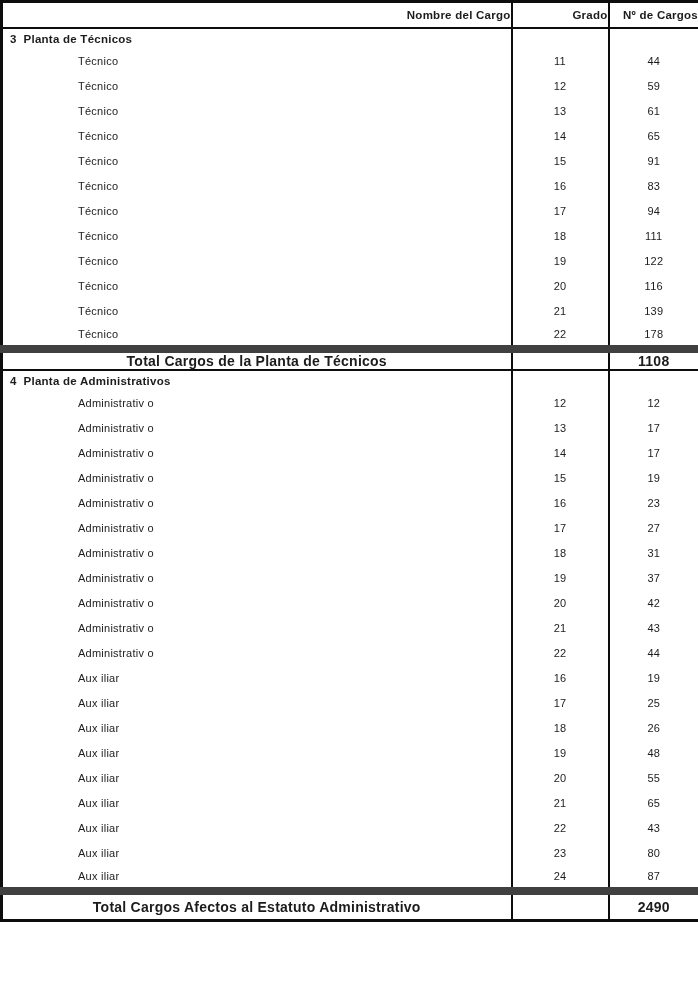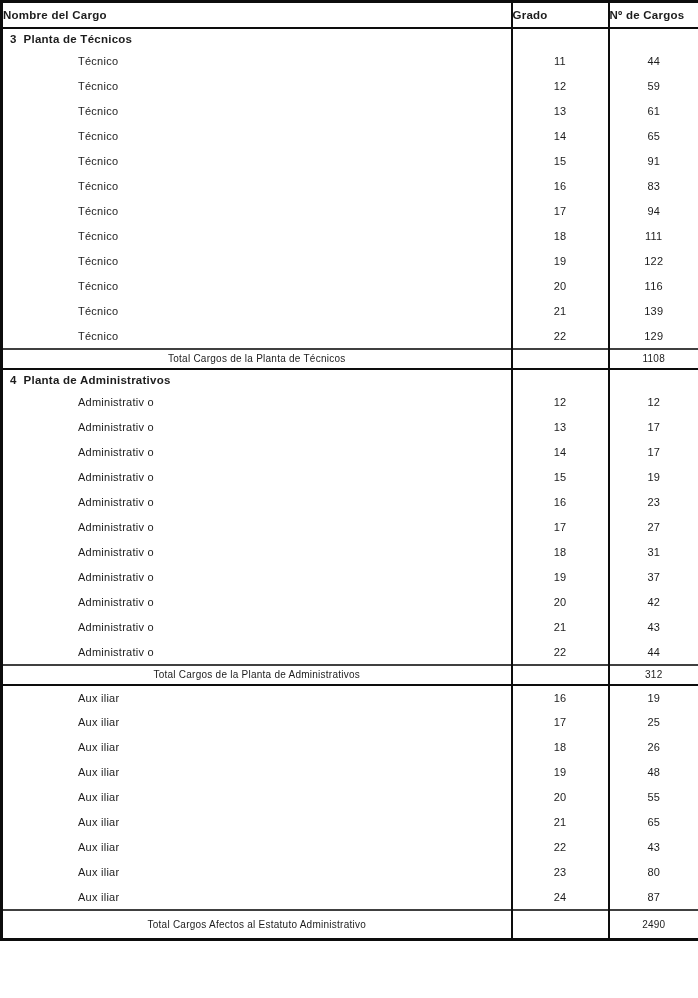--- a/index.html
+++ b/index.html
@@ -28,21 +28,21 @@
     border-right: 2px solid #0d0d0d;
     vertical-align: middle;
     overflow: hidden;
     letter-spacing: 0.25px;
   }
   thead th {
     height: 26px;
     border-bottom: 2px solid #0d0d0d;
     font-size: 11.5px;
     font-weight: bold;
-    text-align: left;
+    text-align: right;
   }
   tr.section-row td { height: 21px; }
   td.section-title {
     font-weight: bold;
     font-size: 11.5px;
     padding-left: 7px;
     white-space: pre;
     text-align: left;
     margin-top: 18px;
   }
@@ -52,24 +52,24 @@
     font-weight: normal;
   }
   td.name-cell {
     padding-left: 75px;
     text-align: left;
     white-space: pre;
   }
   td.grade-cell, td.count-cell { text-align: center; }
   tr.total-row td {
     height: 20px;
-    border-top: 2px solid #404040;
+    border-top: 8px solid #404040;
     border-bottom: 2px solid #0d0d0d;
-    font-size: 10px;
-    font-weight: normal;
+    font-size: 14px;
+    font-weight: bold;
   }
   td.total-label { text-align: center; }
   tr.grand-total-row td { height: 30px; }
 </style>
 </head>
 <body>
 
 <div class="page">
   <table class="cargo-table">
     <colgroup>
@@ -153,21 +153,21 @@
 
   <tr class="data-row">
     <td class="name-cell">Técnico</td>
     <td class="grade-cell">21</td>
     <td class="count-cell">139</td>
   </tr>
 
   <tr class="data-row">
     <td class="name-cell">Técnico</td>
     <td class="grade-cell">22</td>
-    <td class="count-cell">129</td>
+    <td class="count-cell">178</td>
   </tr>
 
   <tr class="total-row">
     <td class="total-label">Total Cargos de la Planta de Técnicos</td>
     <td class="grade-cell"></td>
     <td class="count-cell total-value">1108</td>
   </tr>
 
   <tr class="section-row">
     <td class="section-title">4  Planta de Administrativos</td>
@@ -234,25 +234,20 @@
     <td class="grade-cell">21</td>
     <td class="count-cell">43</td>
   </tr>
 
   <tr class="data-row">
     <td class="name-cell">Administrativ o</td>
     <td class="grade-cell">22</td>
     <td class="count-cell">44</td>
   </tr>
 
-  <tr class="total-row">
-    <td class="total-label">Total Cargos de la Planta de Administrativos</td>
-    <td class="grade-cell"></td>
-    <td class="count-cell total-value">312</td>
-  </tr>
 
 
   <tr class="data-row">
     <td class="name-cell">Aux iliar</td>
     <td class="grade-cell">16</td>
     <td class="count-cell">19</td>
   </tr>
 
   <tr class="data-row">
     <td class="name-cell">Aux iliar</td>

